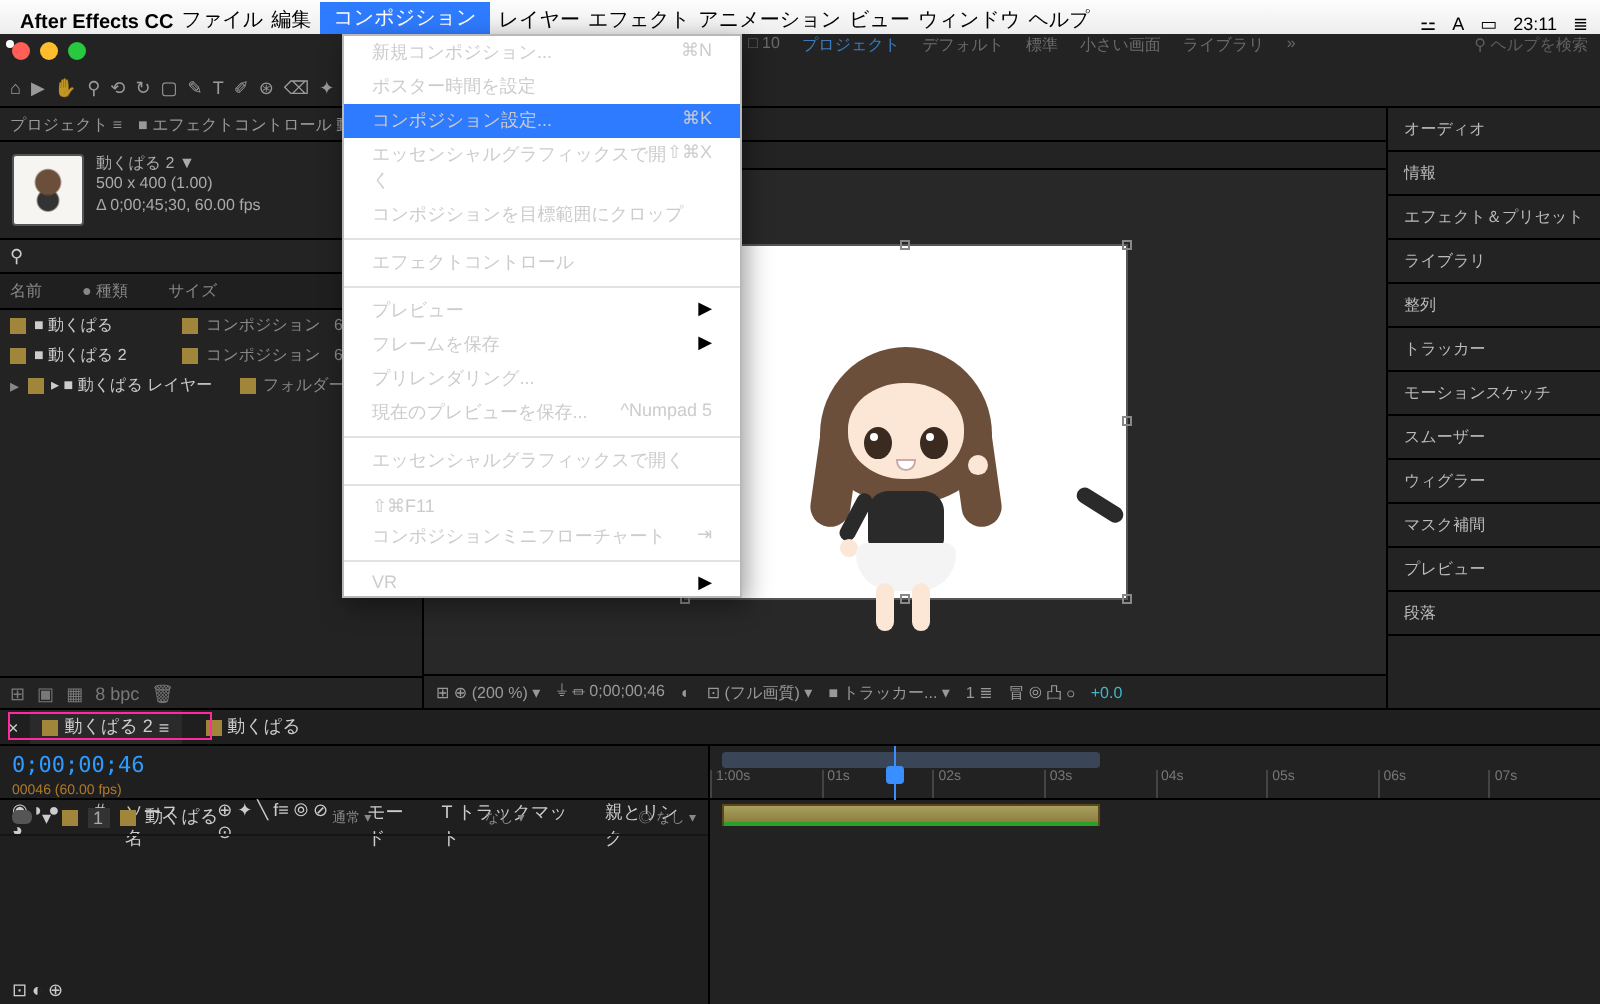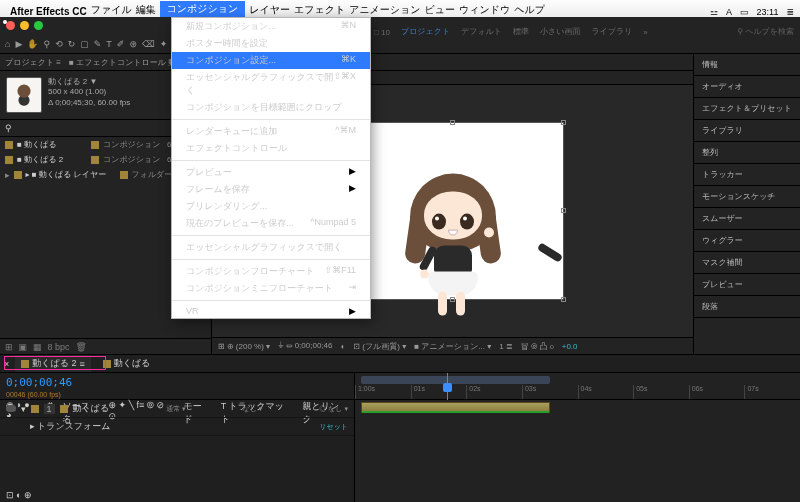--- a/index.html
+++ b/index.html
@@ -18,21 +18,21 @@
 .dropdown .sep{height:1px;background:#e2e2e2;margin:3px 0}
 .dropdown .arrow{color:#000}
 .window{position:absolute;top:17px;left:0;right:0;bottom:0;background:#1b1b1b;display:flex;flex-direction:column}
 .win-title{height:17px;background:#232323;display:flex;align-items:center;padding:0 6px;gap:5px;position:relative}
 .traffic{display:flex;gap:5px}
 .traffic b{width:9px;height:9px;border-radius:50%;display:block}
 .tr{background:#ff5f57}.ty{background:#ffbd2e}.tg{background:#28c940}
 .win-title .title{position:absolute;left:50%;transform:translateX(-50%);color:#999;font-size:9px}
 .toolbar{height:20px;background:#232323;border-bottom:1px solid #000;display:flex;align-items:center;padding:0 5px;gap:5px}
 .toolbar span{opacity:.7}
-.workspace-tabs{position:absolute;top:0;right:0;left:370px;height:20px;background:#232323;display:flex;align-items:flex-end;gap:11px;padding-left:4px}
+.workspace-tabs{position:absolute;top:0;right:0;left:370px;height:20px;background:#232323;display:flex;align-items:flex-start;gap:11px;padding-left:4px}
 .workspace-tabs span{font-size:8px;color:#888}
 .workspace-tabs .act{color:#47a0ff}
 .workspace-tabs .search{margin-left:auto;margin-right:6px;color:#777}
 .main{flex:1;display:flex;min-height:0}
 .left-col{width:212px;background:#232323;display:flex;flex-direction:column;border-right:1px solid #000}
 .tabbar{height:17px;display:flex;align-items:center;border-bottom:1px solid #000;padding:0 5px;gap:8px}
 .tabbar span{font-size:8px;color:#999}
 .proj-info{display:flex;gap:6px;padding:6px}
 .thumb{width:36px;height:36px;background:#f7f5f1;border:1px solid #555;border-radius:2px;position:relative;overflow:hidden}
 .thumb::after{content:"";position:absolute;inset:4px;background:radial-gradient(circle at 50% 35%,#6b4f3a 0 6px,transparent 7px),radial-gradient(circle at 50% 70%,#333 0 5px,transparent 6px)}
@@ -151,24 +151,20 @@
       <span>⌘K</span>
     </div>
   <div class="mi">
       <span>エッセンシャルグラフィックスで開く</span>
       <span>⇧⌘X</span>
     </div>
   <div class="mi dis">
       <span>コンポジションを目標範囲にクロップ</span>
     </div>
   <div class="sep"></div>
-  <div class="mi">
-      <span>レンダーキューに追加</span>
-      <span>^⌘M</span>
-    </div>
   <div class="mi dis">
       <span>エフェクトコントロール</span>
     </div>
   <div class="sep"></div>
   <div class="mi">
       <span>プレビュー</span>
       <span class="arrow">▶</span>
     </div>
   <div class="mi">
       <span>フレームを保存</span>
@@ -180,21 +176,20 @@
   <div class="mi dis">
       <span>現在のプレビューを保存...</span>
       <span>^Numpad 5</span>
     </div>
   <div class="sep"></div>
   <div class="mi">
       <span>エッセンシャルグラフィックスで開く</span>
     </div>
   <div class="sep"></div>
   <div class="mi">
-      <span>コンポジションフローチャート</span>
       <span>⇧⌘F11</span>
     </div>
   <div class="mi">
       <span>コンポジションミニフローチャート</span>
       <span>⇥</span>
     </div>
   <div class="sep"></div>
   <div class="mi">
       <span>VR</span>
       <span class="arrow">▶</span>
@@ -247,20 +242,25 @@
       <div class="proj-info">
         <div class="thumb"></div>
         <div class="proj-meta">
           <div>動くぱる 2 ▼</div>
           <div>500 x 400 (1.00)</div>
           <div>Δ 0;00;45;30, 60.00 fps</div>
         </div>
       </div>
       <div style="padding:3px 5px;border-top:1px solid #000;border-bottom:1px solid #000">
         <span>⚲</span>
+      </div>
+      <div class="asset-hdr">
+        <span>名前</span>
+        <span>● 種類</span>
+        <span>サイズ</span>
       </div>
       <div class="asset-row">
         <span class="sw"></span>
         <span class="nm">■ 動くぱる</span>
         <span class="sw"></span>
         <span class="tp">コンポジション</span>
         <span class="sz">60</span>
       </div>
       <div class="asset-row">
         <span class="sw"></span>
@@ -318,30 +318,30 @@
           <div class="handle h-bl"></div>
           <div class="handle h-bm"></div>
           <div class="handle h-br"></div>
         </div>
       </div>
       <div class="viewer-bar">
         <span>⊞  ⊕  (200 %) ▾</span>
         <span>⏚ ⏛  0;00;00;46</span>
         <span>◐</span>
         <span>⊡ (フル画質) ▾</span>
-        <span>■ アニメーション... ▾</span>
+        <span>■ トラッカー... ▾</span>
         <span>1 ≣</span>
         <span>冒 ⦾ 凸 ⚬</span>
         <span class="cy">+0.0</span>
       </div>
     </div>
 
     <div class="right-col">
+      <div class="rp"><span>オーディオ</span></div>
       <div class="rp"><span>情報</span></div>
-      <div class="rp"><span>オーディオ</span></div>
       <div class="rp"><span>エフェクト＆プリセット</span></div>
       <div class="rp"><span>ライブラリ</span></div>
       <div class="rp"><span>整列</span></div>
       <div class="rp"><span>トラッカー</span></div>
       <div class="rp"><span>モーションスケッチ</span></div>
       <div class="rp"><span>スムーザー</span></div>
       <div class="rp"><span>ウィグラー</span></div>
       <div class="rp"><span>マスク補間</span></div>
       <div class="rp"><span>プレビュー</span></div>
       <div class="rp"><span>段落</span></div>
@@ -397,24 +397,20 @@
           <div class="eye"></div>
           <span>▾</span>
           <span class="sw"></span>
           <span class="num">1</span>
           <span class="sw"></span>
           <span>動くぱる</span>
           <span class="mode">通常 ▾</span>
           <span class="mode">なし ▾</span>
           <span class="mode">◎ なし ▾</span>
         </div>
-        <div class="lrow sub">
-          <span>▸ トランスフォーム</span>
-          <span class="mode cy">リセット</span>
-        </div>
         <div style="position:absolute;bottom:2px;left:6px"><span>⊡ ◐ ⊕</span></div>
       </div>
       <div class="tl-rows-right">
         <div class="layer-bar"></div>
       </div>
     </div>
   </div>
 </div>
 
 </body></html>

